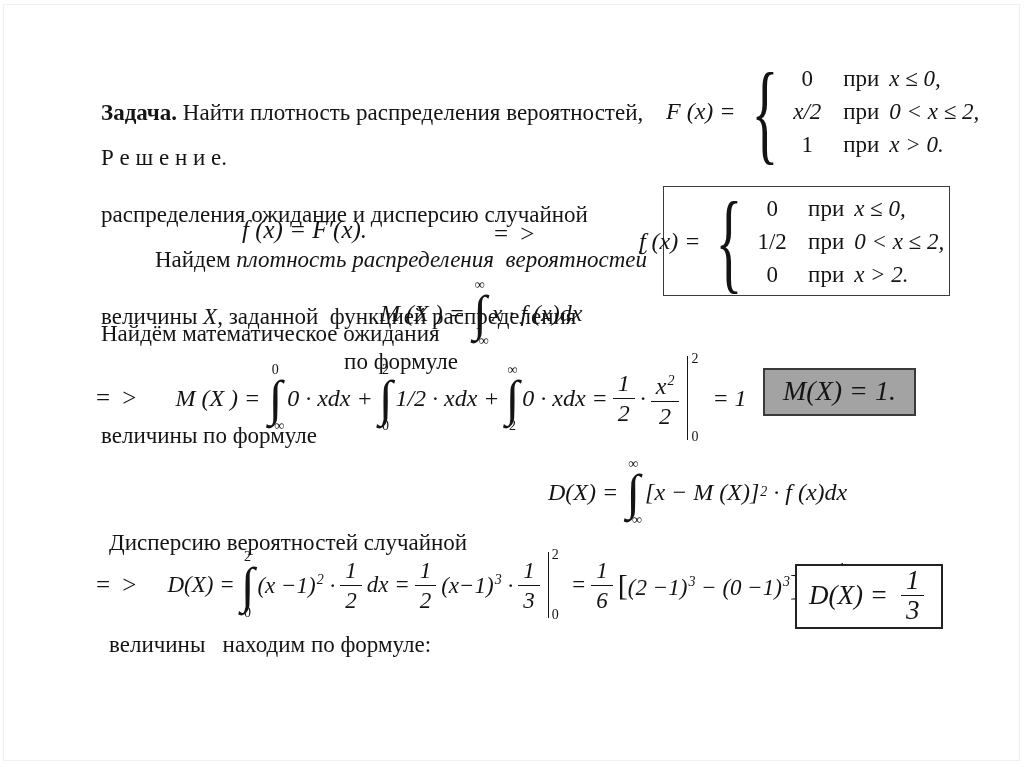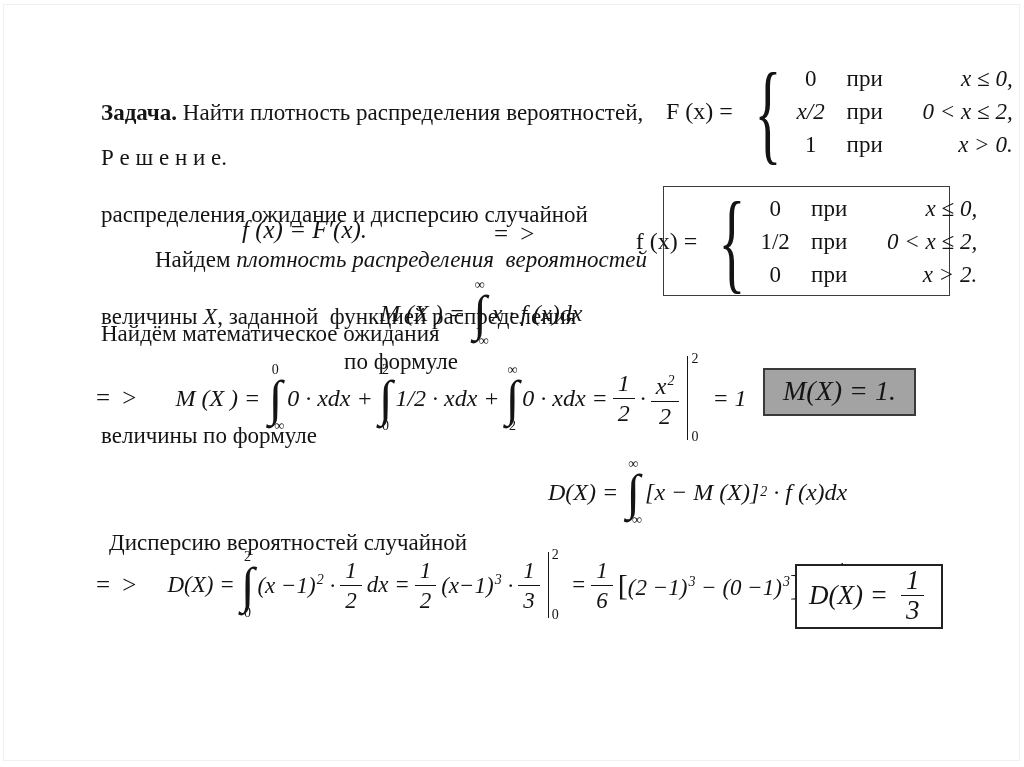--- a/index.html
+++ b/index.html
@@ -12,29 +12,29 @@
     border:1px solid #f0f0f0; pointer-events:none; }
   .abs { position:absolute; }
   .ru { font-size:23px; line-height:34px; white-space:pre-wrap;margin-left:16px; }
   .b  { font-weight:bold; }
   .it { font-style:italic; }
   .ws { white-space:pre; }
   .arrow { font-size:25px; letter-spacing:3px; font-style:normal; }
 
   
   .pw { display:flex; align-items:center; }
-  .pw-lhs { font-size:24px; white-space:pre; margin-right:20px; }
+  .pw-lhs { font-style:italic; font-size:24px; white-space:pre; margin-right:14px; }
   .brace { display:inline-block; font-size:112px; line-height:96px;
     transform:scaleX(0.5); transform-origin:center; margin:0 -10px 0 -12px;
     font-weight:400; }
   .pw-rows { display:flex; flex-direction:column; }
   .pw-row { display:flex; align-items:baseline; height:33px; line-height:33px; font-size:23px; }
   .pw-val { min-width:52px; text-align:center; }
   .pw-word { min-width:56px; text-align:center; padding:0 8px; }
-  .pw-cond { min-width:120px; text-align:right; font-style:italic; white-space:pre; }
+  .pw-cond { min-width:120px; text-align:left; font-style:italic; white-space:pre; }
   .fx-box { border:1.5px solid #3c3c3c; display:flex; align-items:center;
     justify-content:center; }
 
   
   .eqrow { display:flex; align-items:center; font-size:24px; font-style:italic; }
   .eqrow > span { white-space:pre; }
   .intwrap { display:inline-flex; flex-direction:column; align-items:center;
     margin:0 3px 0 6px; }
   .int-lim { font-size:14px; line-height:14px; font-style:normal; }
   .int-sign { font-size:50px; line-height:42px; font-style:normal; }
@@ -148,20 +148,21 @@
     <span>·</span>
     <span class="frac"><span class="fnum"><span>x</span><span class="sp">2</span></span><span class="fden">2</span></span>
     <span class="evalbar"><span class="ev-top">2</span><span class="ev-bot">0</span></span>
     <span style="margin-left:8px;">= 1</span>
   </div>
 
   <div class="abs mbox" style="left:763px; top:368px;">M(X) = 1.</div>
 
   <div class="abs ru" style="left:93px; top:458px; width:440px;">
     <div>Дисперсию вероятностей случайной</div>
+    <div>величины   находим по формуле:</div>
   </div>
 
   <div class="abs eqrow" style="left:548px; top:448px; height:88px;">
     <span>D(X) =</span>
     <span class="intwrap"><span class="int-lim">∞</span><span class="int-sign">∫</span><span class="int-lim">−∞</span></span>
     <span>[x − M (X)]</span>
       <span class="sp">2</span>
     <span> · f (x)dx</span>
   </div>
 

